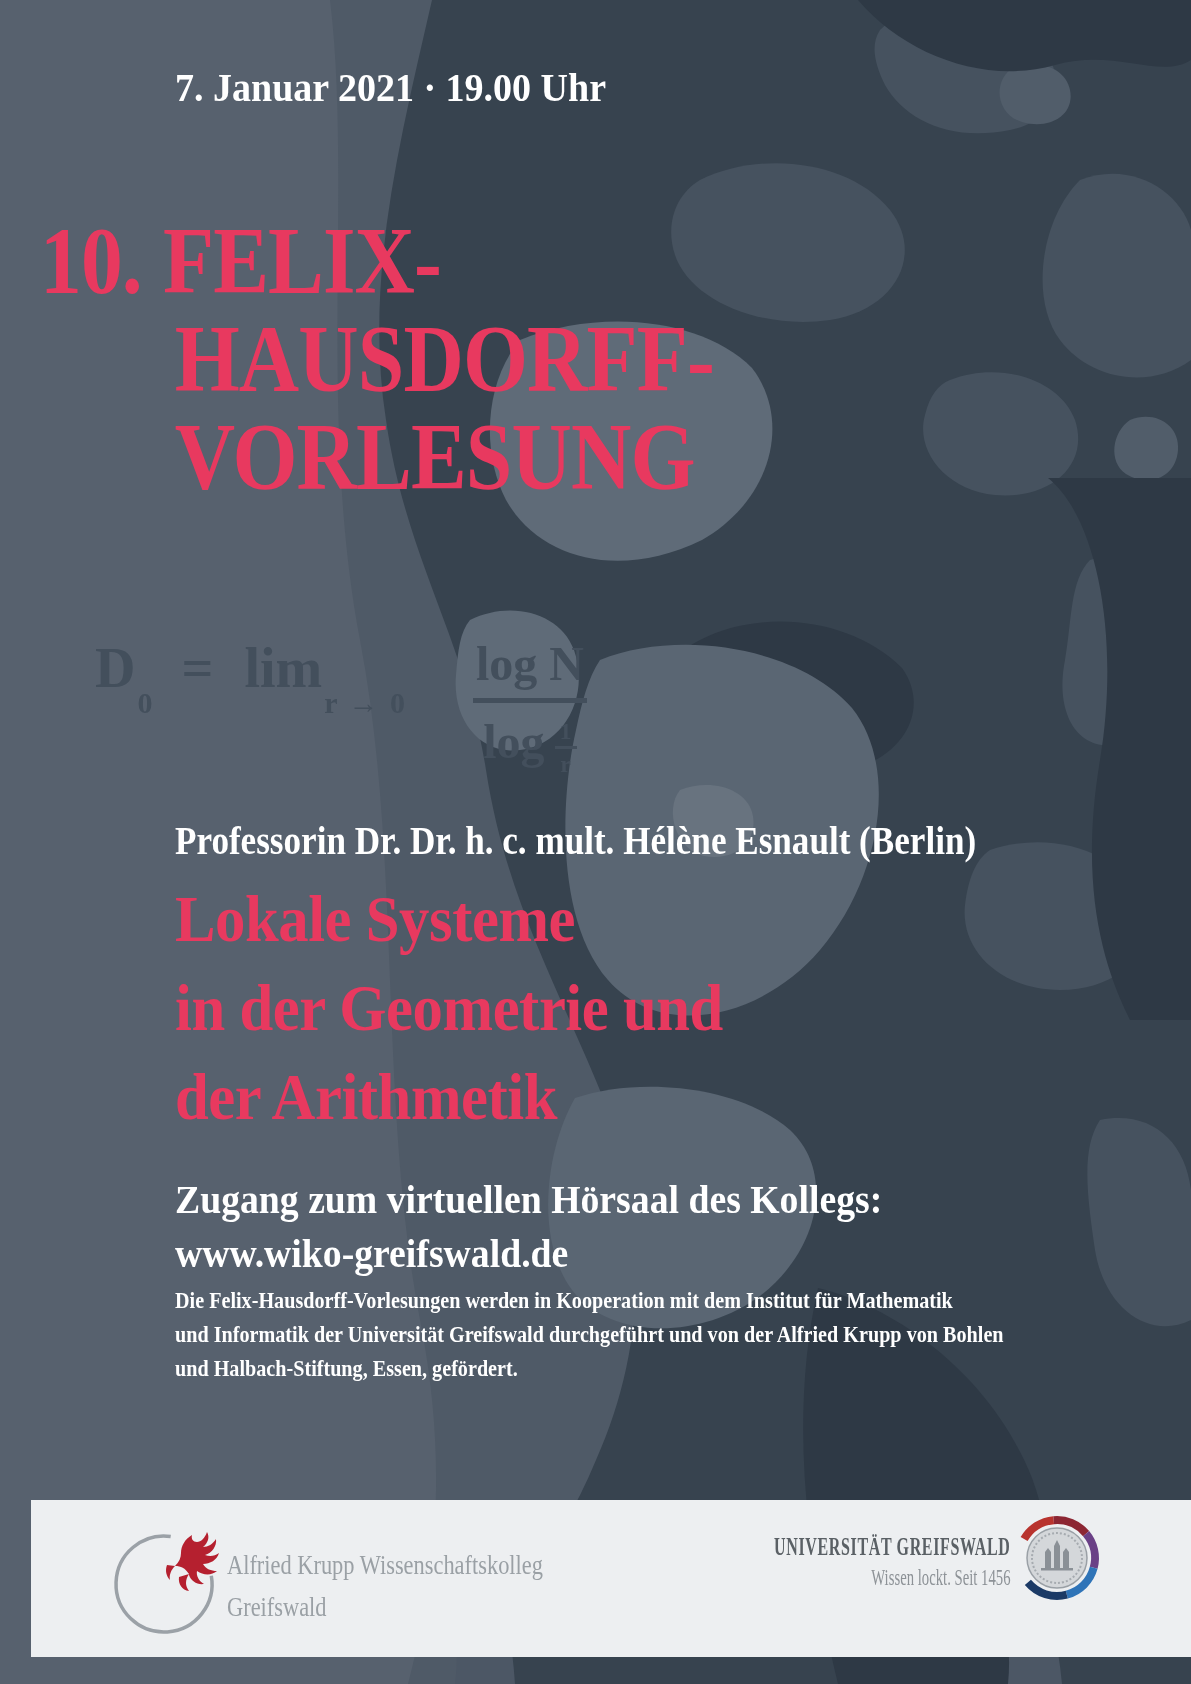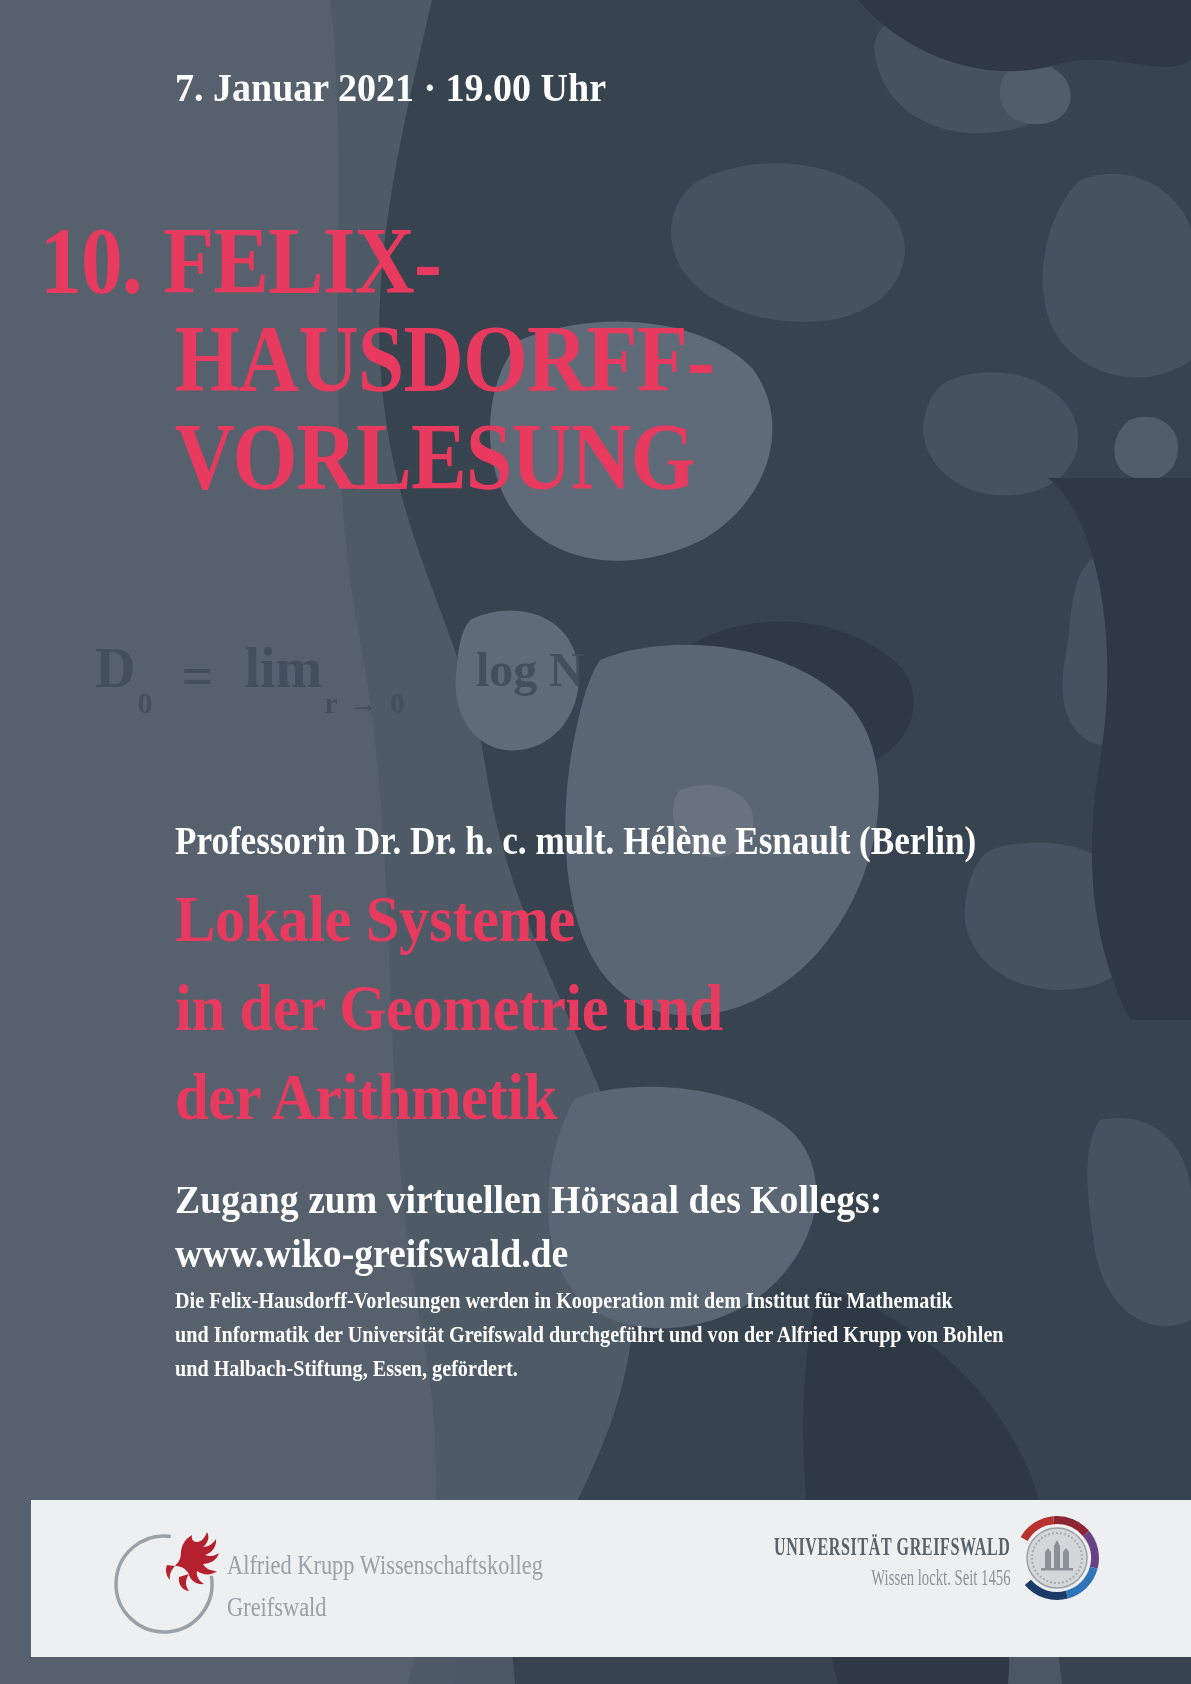--- a/index.html
+++ b/index.html
@@ -17,21 +17,21 @@
   }
   .series-title {
     left:40px; top:212px; color:#e8395f; font-weight:bold;
     font-size:95px; line-height:98px; letter-spacing:-1px;
     transform:scaleX(0.88); transform-origin:0 0;
   }
   .series-title .num { margin-right:24px; }
   .series-title .indent { margin-left:153px; }
 
   .formula {
-    left:95px; top:640px; display:flex; align-items:flex-end; gap:31px;
+    left:95px; top:640px; display:flex; align-items:flex-start; gap:31px;
     color:#434f5c; font-weight:bold;
   }
   .formula .big { font-size:56px; line-height:1; }
   .formula sub { font-size:30px; line-height:1; position:relative; top:14px; left:2px; }
   .formula .limsub { letter-spacing:2px; }
   .frac { display:inline-flex; flex-direction:column; align-items:center; margin-left:30px; }
   .frac .num { font-size:48px; line-height:1; padding:0 10px 10px; }
   .frac .den { border-top:5px solid currentColor; font-size:48px; line-height:1;
                padding:10px 10px 0; display:flex; align-items:center; gap:10px; }
   .innerfrac { display:inline-flex; flex-direction:column; align-items:center;
@@ -123,20 +123,27 @@
     <div class="indent nowrap">HAUSDORFF-</div>
     <div class="indent nowrap">VORLESUNG</div>
   </div>
 
   <div class="abs formula">
     <span class="big"><span>D</span><sub>0</sub></span>
     <span class="big">=</span>
     <span class="big"><span>lim</span><sub class="limsub">r → 0</sub></span>
     <span class="frac">
       <span class="num nowrap">log N</span>
+      <span class="den">
+        <span>log</span>
+        <span class="innerfrac">
+          <span class="in">1</span>
+          <span class="id">r</span>
+        </span>
+      </span>
     </span>
   </div>
 
   <div class="abs speaker nowrap">Professorin Dr. Dr. h. c. mult. Hélène Esnault (Berlin)</div>
 
   <div class="abs lecture">
     <div class="nowrap">Lokale Systeme</div>
     <div class="nowrap">in der Geometrie und</div>
     <div class="nowrap">der Arithmetik</div>
   </div>

